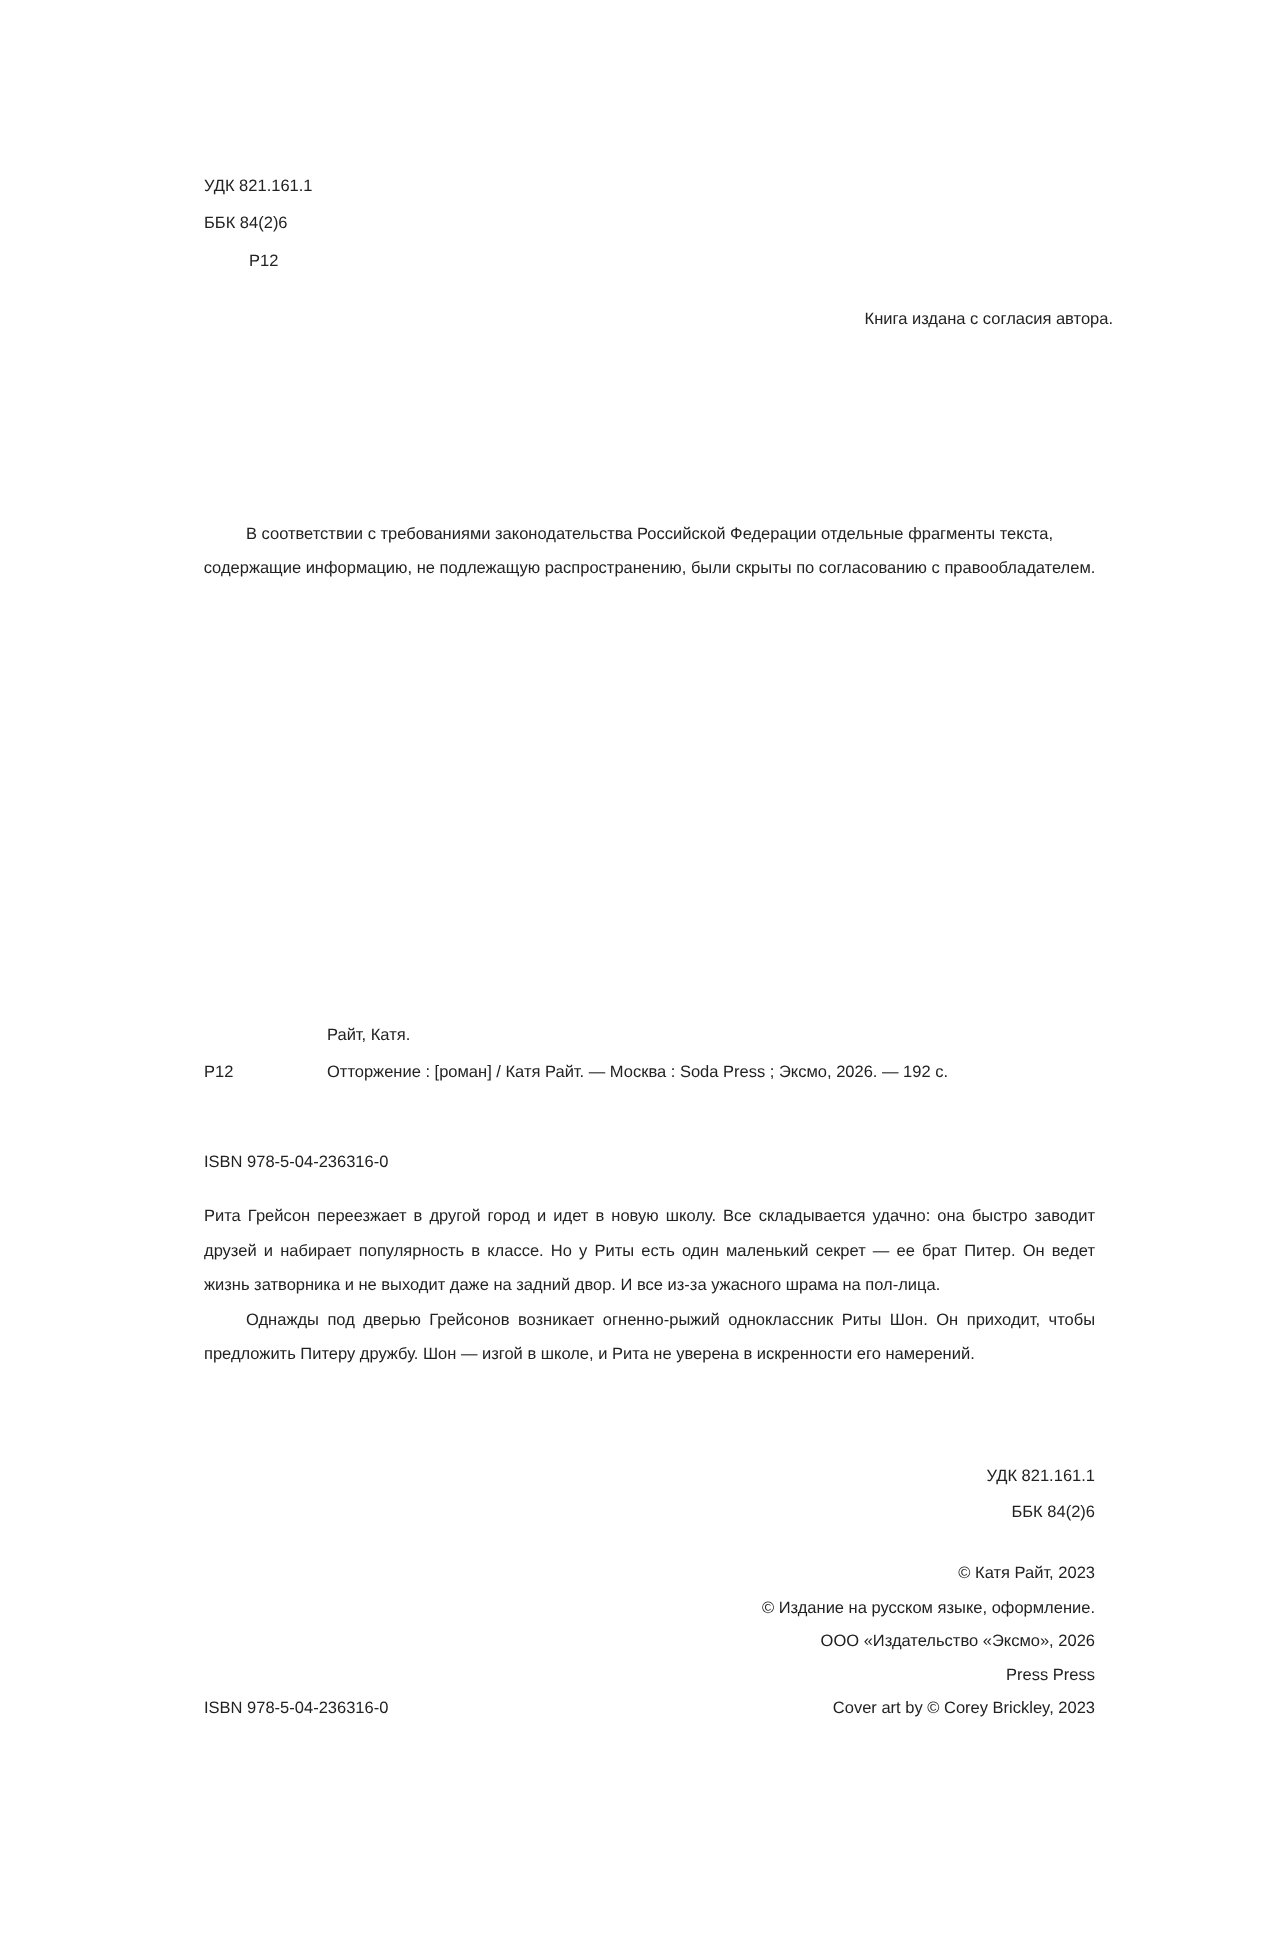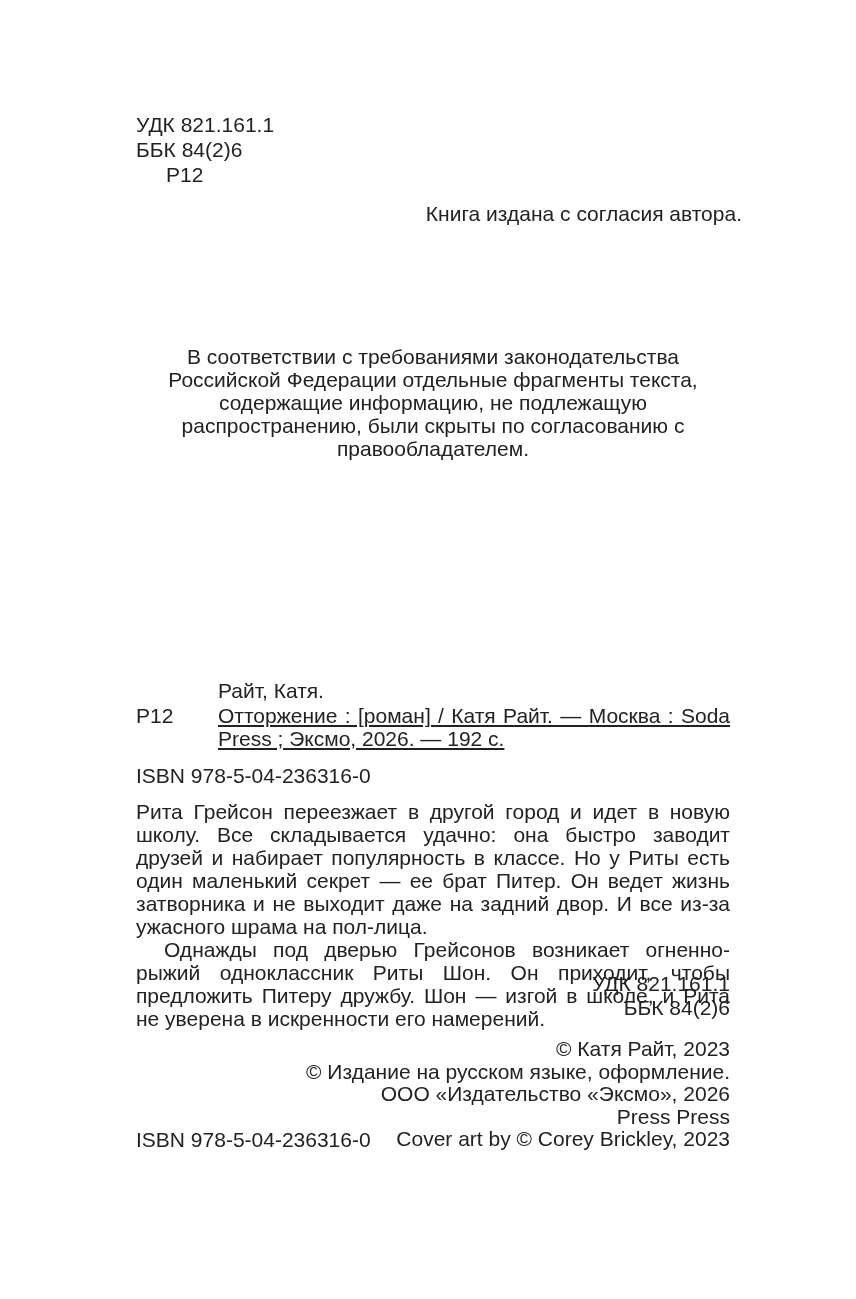--- a/index.html
+++ b/index.html
@@ -4,39 +4,39 @@
 <style>
   * { box-sizing: border-box; }
   html, body { margin: 0; padding: 0; background: #ffffff; }
   .page {
     position: relative;
     width: 856px;
     height: 1299px;
     margin: 0 auto;
     background: #ffffff;
     font-family: "Liberation Sans", "DejaVu Sans", sans-serif;
-    font-size: 21px;
+    font-size: 11px;
     line-height: 23px;
     color: #222222;
     overflow: hidden;
   }
   .abs { position: absolute; }
 
   .top-codes { left: 136px; top: 112px; line-height: 25px; }
   .top-codes .indent { margin-left: 30px; }
 
   .consent { left: 148px; top: 202px; width: 594px; text-align: right; }
 
   .rights-para { left: 131px; top: 243px; width: 604px; text-align: center; }
 
   .law-para { left: 131px; top: 345px; width: 604px; text-align: center; }
 
   .catalog-author { left: 218px; top: 679px; }
   .catalog-code { left: 136px; top: 704px; }
-  .catalog-entry { left: 218px; top: 704px; width: 512px; text-align: justify; text-decoration: underline; }
+  .catalog-entry { left: 218px; top: 704px; width: 512px; text-align: justify; }
 
   .isbn-mid { left: 136px; top: 764px; }
 
   .annotation { left: 136px; top: 800px; width: 594px; text-align: justify; }
   .annotation p { margin: 0; }
   .annotation p.indented { text-indent: 28px; }
 
   .codes-right { right: 126px; top: 972px; text-align: right; line-height: 24px; }
 
   .copyright-block { right: 126px; top: 1038px; text-align: right; line-height: 22.5px; }

